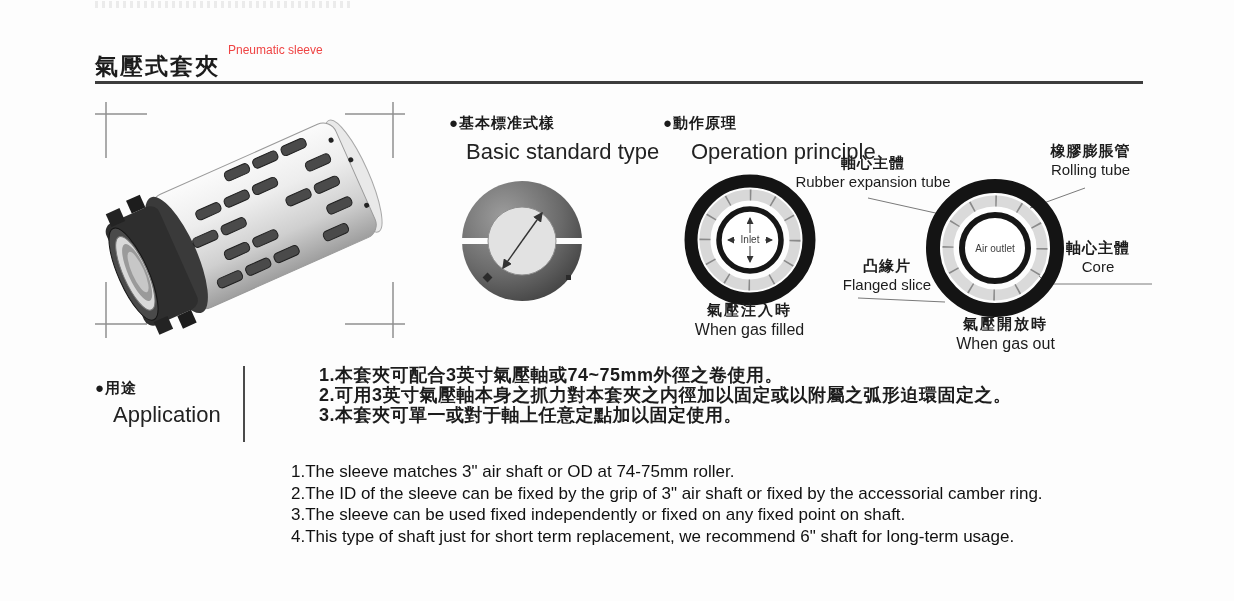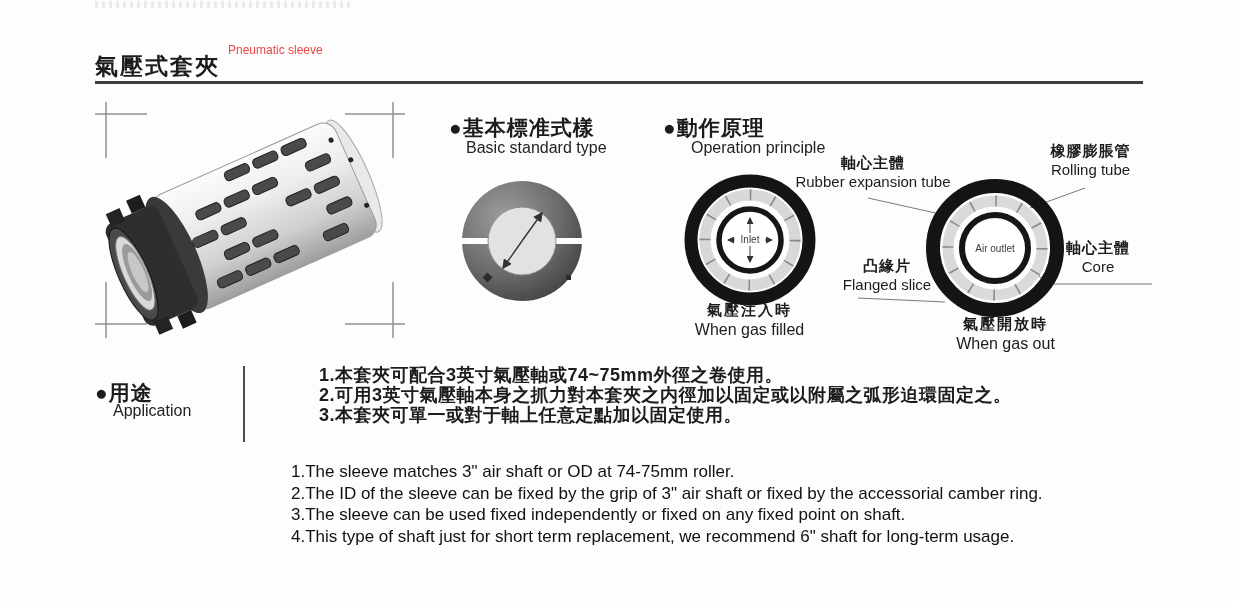--- a/index.html
+++ b/index.html
@@ -7,22 +7,22 @@
           font-family:"Liberation Sans",sans-serif;color:#1c1c1c;}
   .abs{position:absolute;}
   
   .artifact{left:95px;top:1px;width:255px;height:7px;opacity:.18;
     background:repeating-linear-gradient(90deg,#9a9a9a 0 3px,transparent 3px 7px);}
   
   .title-zh{left:95px;top:51px;font-size:23px;font-weight:700;letter-spacing:2px;}
   .title-en{left:228px;top:43px;font-size:12px;color:#ef4444;}
   .title-rule{left:95px;top:81px;width:1048px;height:3px;background:#3d3d3d;}
   
-  .h-zh{font-size:21px;font-weight:700;letter-spacing:1px;}
-  .h-en{font-size:16px;color:#222;text-align:right;}
+  .h-zh{font-size:15px;font-weight:700;letter-spacing:1px;}
+  .h-en{font-size:22px;color:#222;text-align:right;}
   
   .callout{text-align:center;line-height:19px;}
   .callout .zh{font-size:15px;font-weight:700;letter-spacing:1px;display:block;}
   .callout .en{font-size:15px;display:block;}
   
   .caption{text-align:center;}
   .caption .zh{font-size:15px;font-weight:700;letter-spacing:2px;display:block;}
   .caption .en{font-size:16px;display:block;margin-top:1px;}
   
   .divider{left:243px;top:366px;width:2px;height:76px;background:#4a4a4a;}

